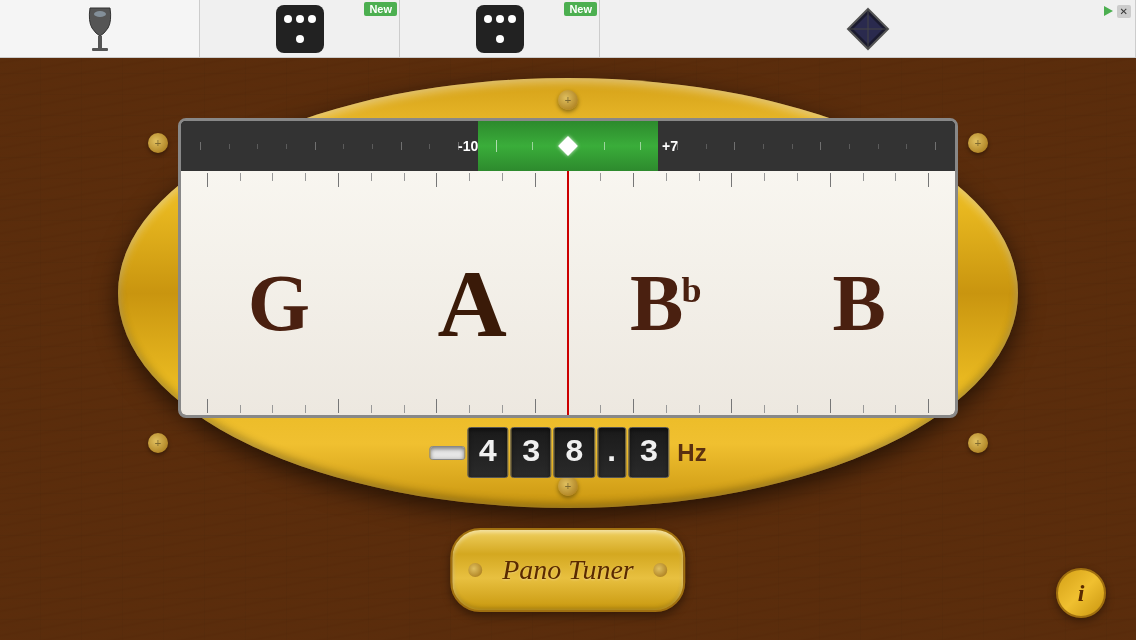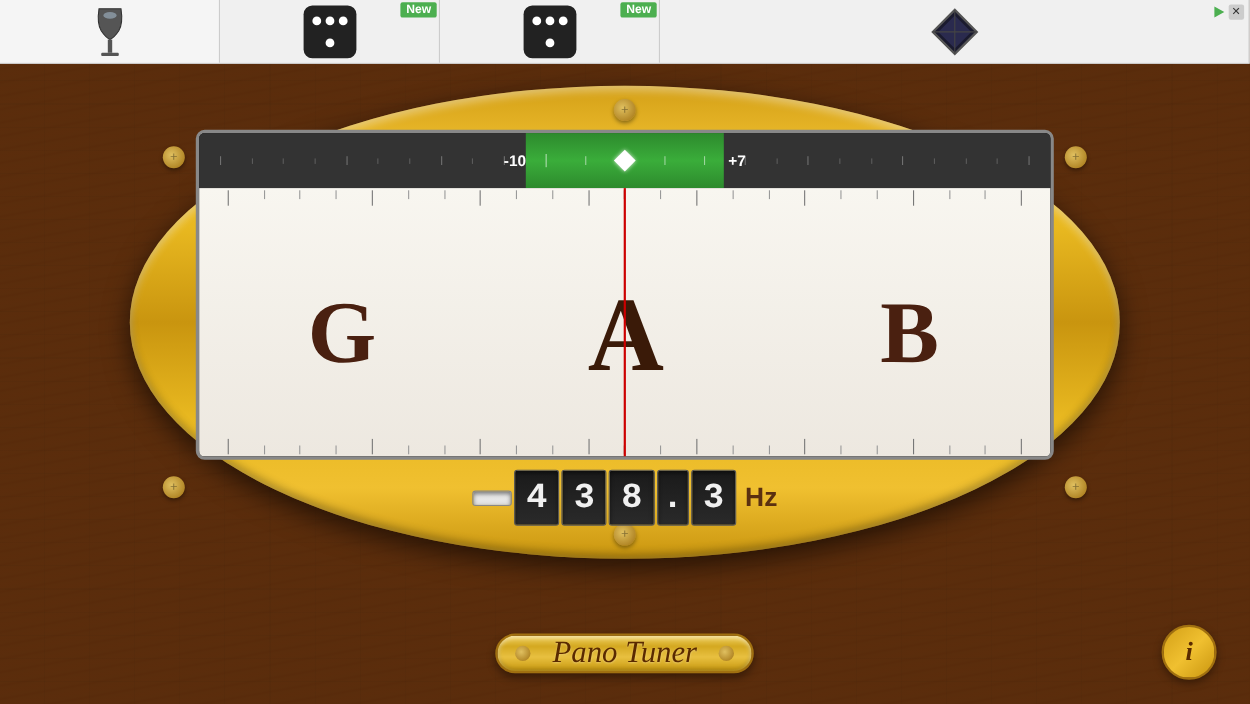--- a/index.html
+++ b/index.html
@@ -372,21 +372,21 @@
     }
 
     
     .name-plate {
       position: absolute;
       bottom: 20px;
       left: 50%;
       transform: translateX(-50%);
       background: linear-gradient(180deg, #f0d060 0%, #d4a820 30%, #e8c040 60%, #c8980e 100%);
       border-radius: 30px;
-      padding: 0 50px;
+      padding: 24px 50px;
       box-shadow:
         inset 0 2px 4px rgba(255,255,255,0.5),
         inset 0 -2px 4px rgba(0,0,0,0.2),
         0 4px 8px rgba(0,0,0,0.4);
       border: 2px solid #a07010;
       margin-top: 44px;
     }
 
     .name-plate-screws {
       position: absolute;
@@ -579,20 +579,21 @@
           <div style="width:1px;height:8px;background:#999"></div>
           <div style="width:1px;height:14px;background:#777"></div>
           <div style="width:1px;height:8px;background:#999"></div>
           <div style="width:1px;height:8px;background:#999"></div>
           <div style="width:1px;height:14px;background:#777"></div>
         </div>
 
         <div class="note-labels">
           <div class="note-label">G</div>
           <div class="note-label" style="font-size:96px;color:#3a1a08;">A</div>
+          <div class="note-label">B<sup>b</sup></div>
           <div class="note-label">B</div>
         </div>
 
         <div style="position:absolute;bottom:0;left:0;right:0;height:22px;display:flex;align-items:flex-end;justify-content:space-around;padding-bottom:2px;padding-left:10px;padding-right:10px;">
           <div style="width:1px;height:14px;background:#777"></div>
           <div style="width:1px;height:8px;background:#999"></div>
           <div style="width:1px;height:8px;background:#999"></div>
           <div style="width:1px;height:8px;background:#999"></div>
           <div style="width:1px;height:14px;background:#777"></div>
           <div style="width:1px;height:8px;background:#999"></div>

